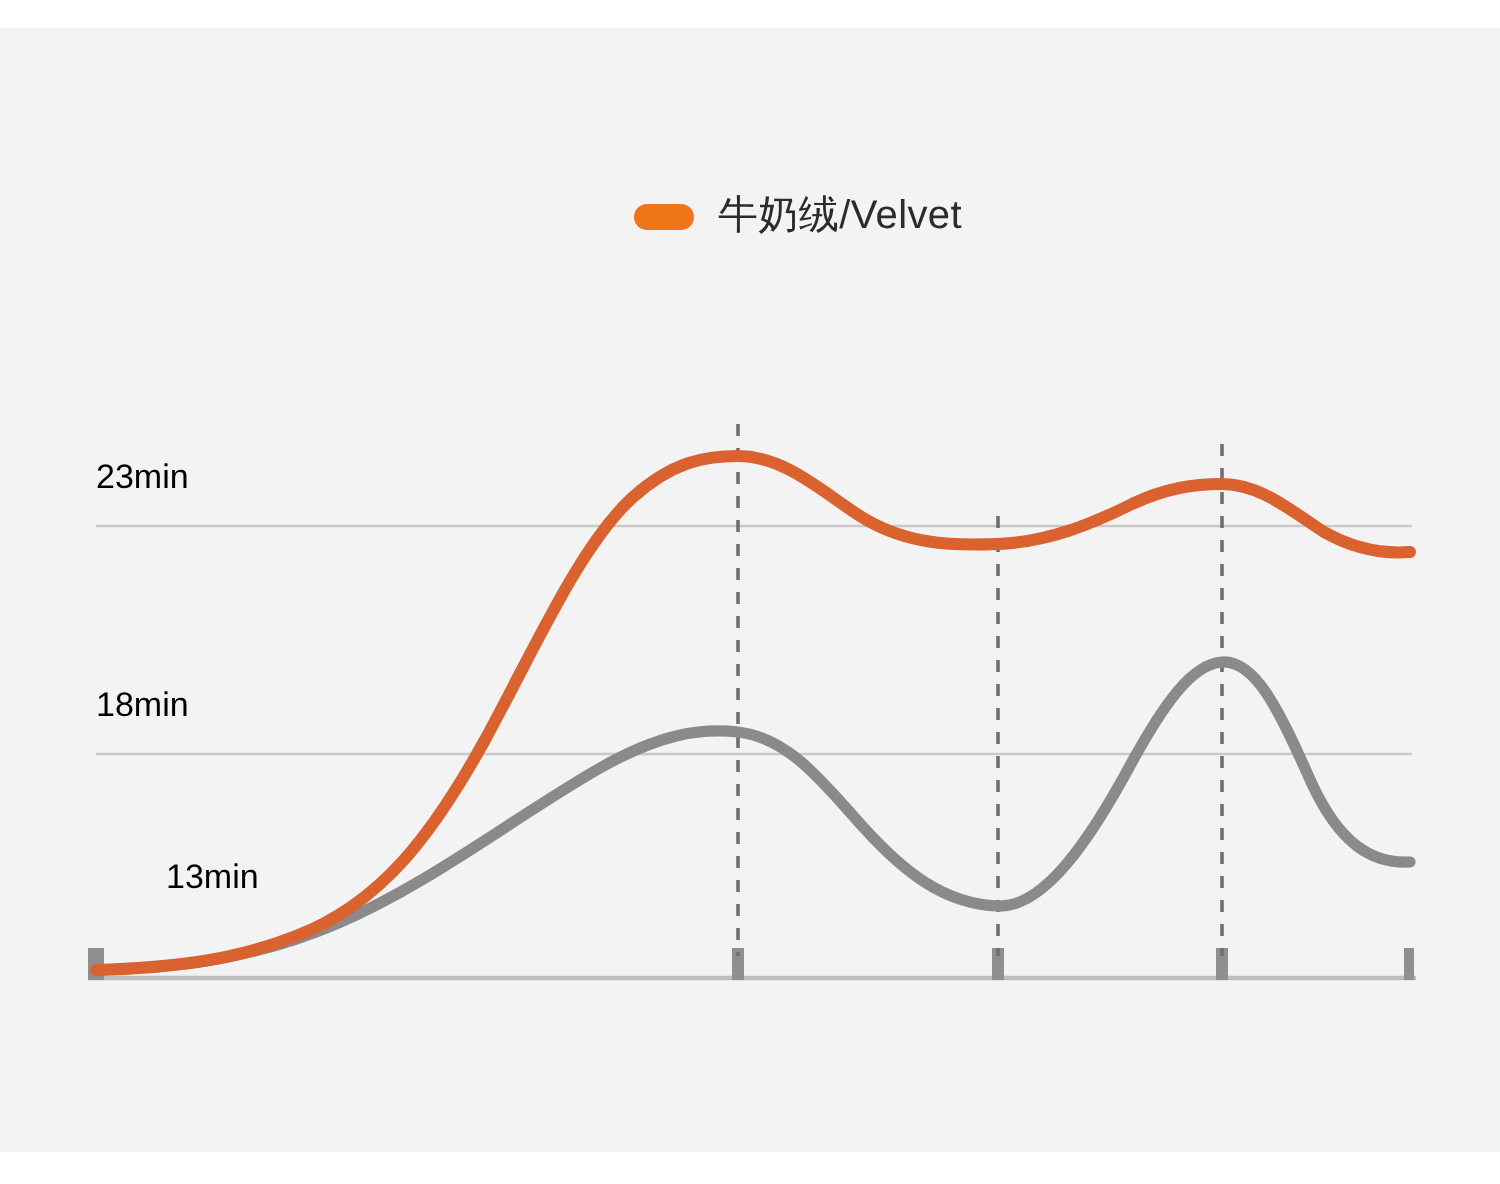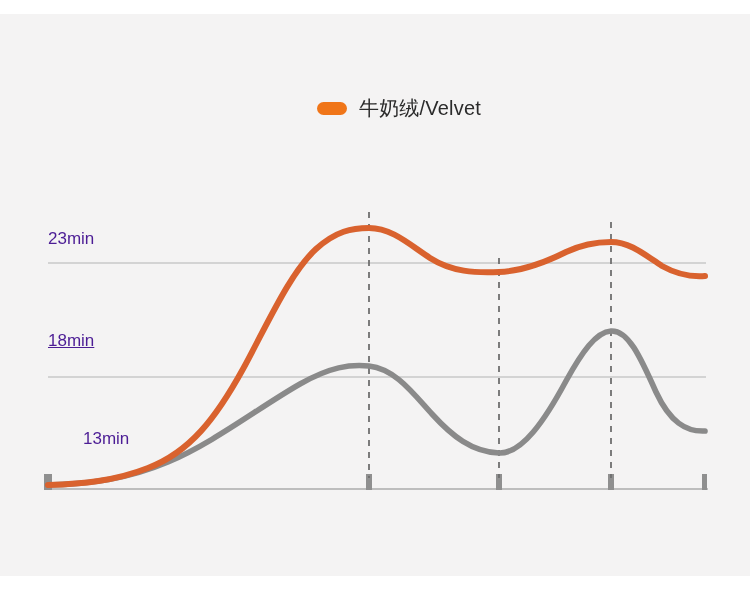--- a/index.html
+++ b/index.html
@@ -73,21 +73,21 @@
   .plot {
     position: absolute;
     left: 0;
     top: 0;
     width: 750px;
     height: 592px;
   }
   .ytick-label {
     position: absolute;
     font-size: 17px;
-    color: #4c1d95;
+    color: #000000;
     white-space: nowrap;
     line-height: 1;
   }
   svg { display: block; }
 </style>
 </head>
 <body>
 
 <div id="stage">
 
@@ -95,21 +95,21 @@
   <div class="bottom-strip"></div>
 
   <div class="legend">
     <div class="legend-item">
       <span class="legend-swatch" style="background:#F07518"></span>
       <span class="legend-label">牛奶绒/Velvet</span>
     </div>
   </div>
 
   <div class="ytick-label" style="left:48px; top:230px;">23min</div>
-  <div class="ytick-label" style="left:48px; top:332px;text-decoration:underline;">18min</div>
+  <div class="ytick-label" style="left:48px; top:344px;">18min</div>
   <div class="ytick-label" style="left:48px; top:430px;margin-left:35px;">13min</div>
 
   <svg class="plot" viewBox="0 0 750 592" width="750" height="592">
 
     <line x1="48" y1="263" x2="706" y2="263" stroke="#c9c9c9" stroke-width="1.3"></line>
     <line x1="48" y1="377" x2="706" y2="377" stroke="#c9c9c9" stroke-width="1.3"></line>
 
     <line x1="44" y1="489" x2="708" y2="489" stroke="#bdbdbd" stroke-width="2.2"></line>
 
     <rect x="44" y="474" width="8" height="16" fill="#8f8f8f"></rect>

